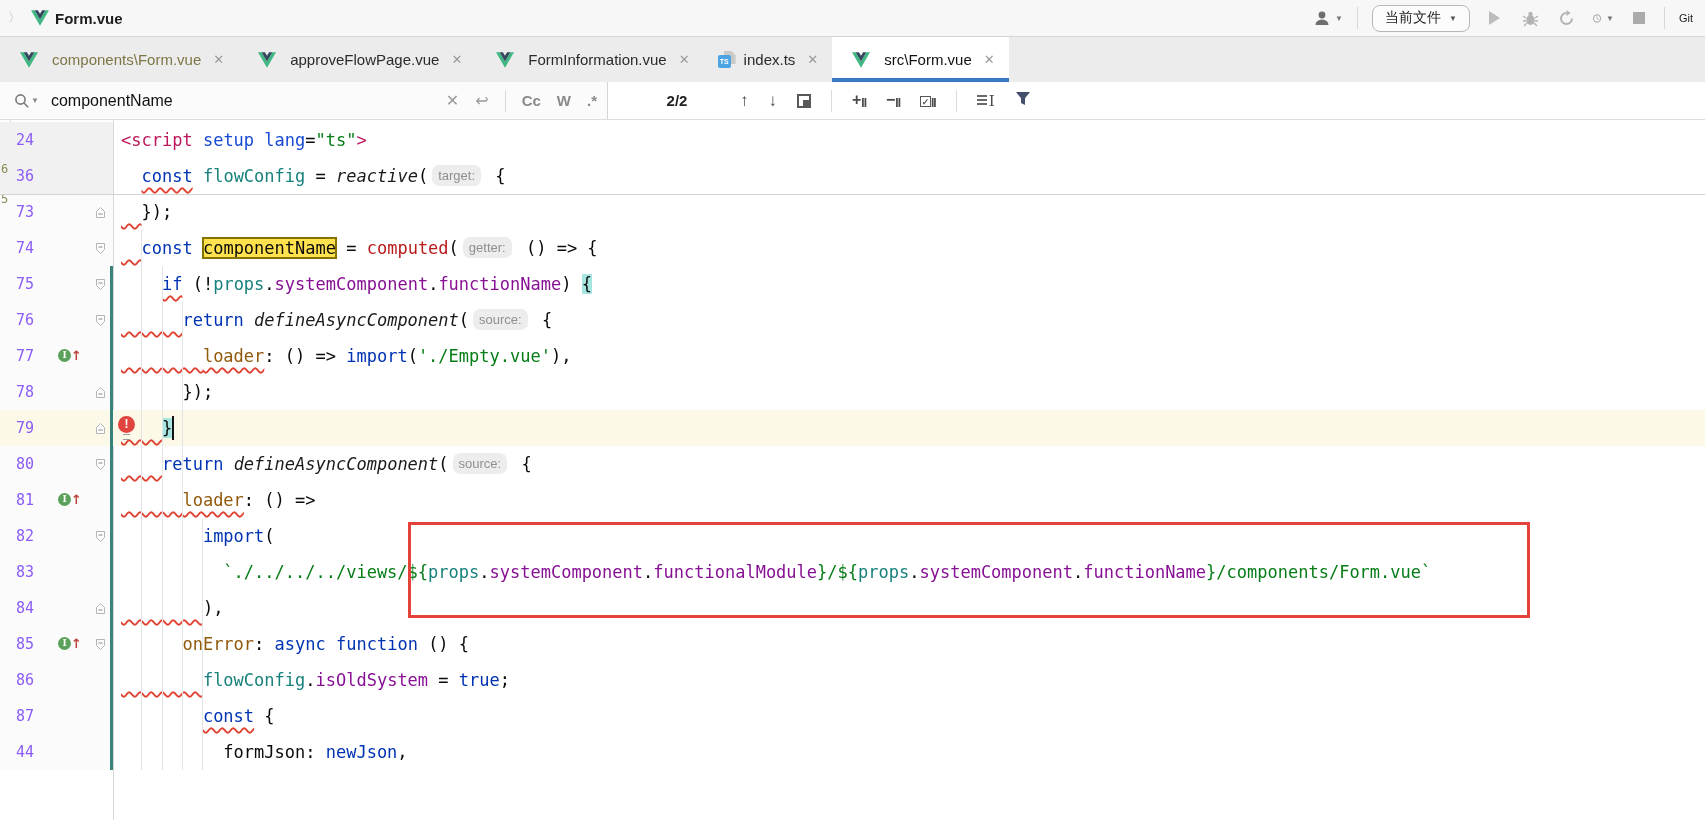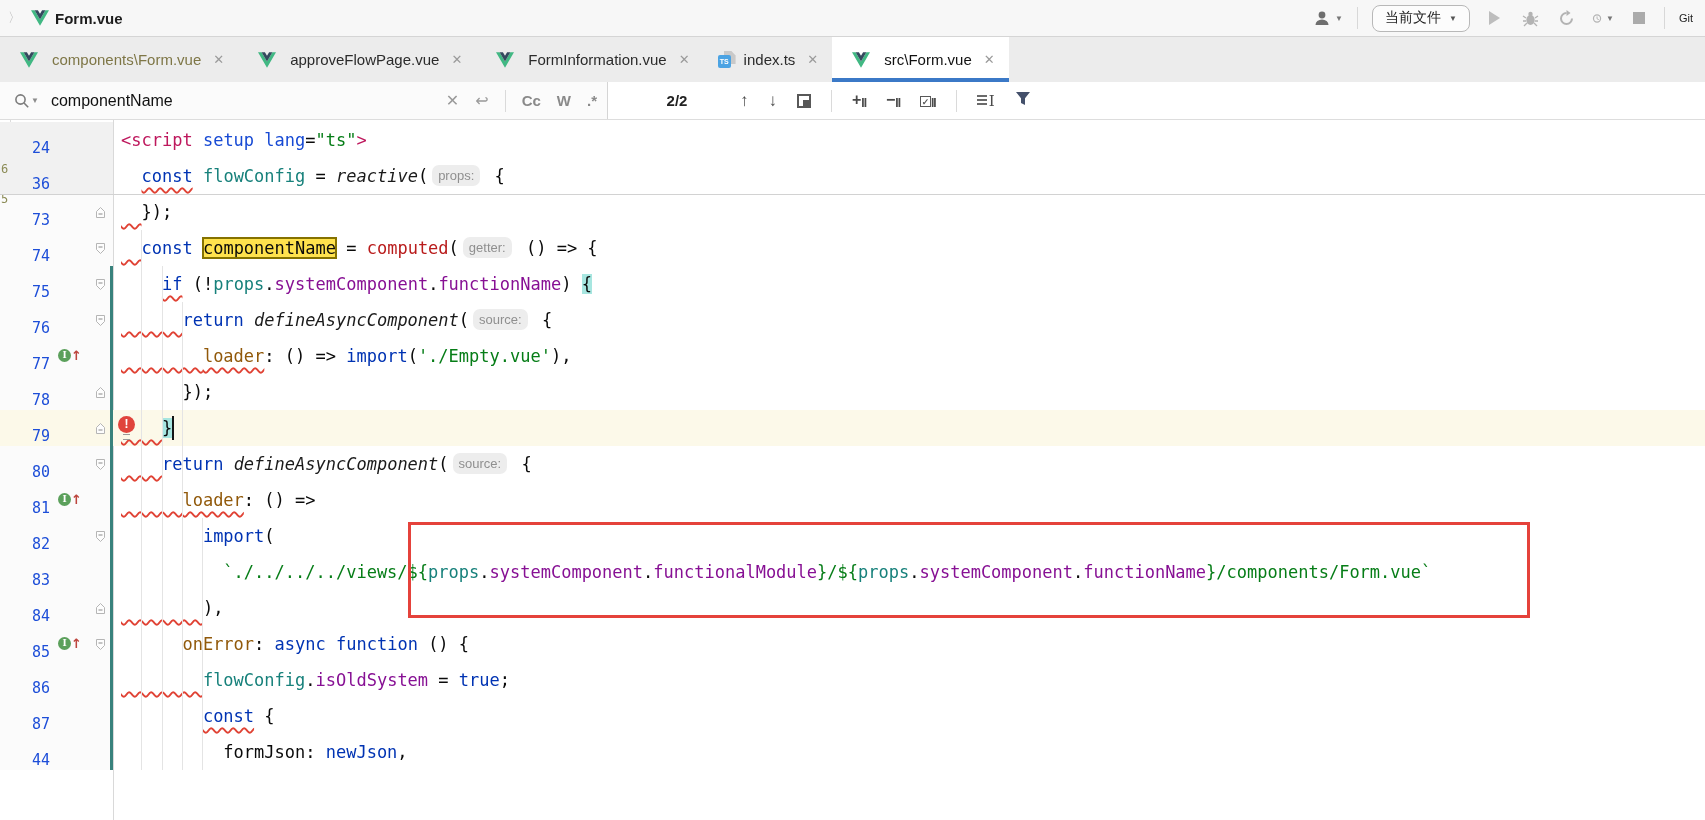--- a/index.html
+++ b/index.html
@@ -67,22 +67,22 @@
   .filter-lines b { font:15px "DejaVu Serif",serif; color:#4A4A4A; }
 
   
   .editor { position:absolute; left:0; top:120px; width:1705px; height:700px; background:#fff; }
   .rows { position:absolute; left:0; top:2px; right:0; }
   .row { display:flex; height:36px; position:relative; }
   .row .gut { width:113px; flex:none; position:relative; background:#FBFBFB; }
   .row.sticky .gut { background:#F1F1F1; }
   .row.cur { background:#FCF9E9; }
   .row.cur .gut { background:#FCF9E9; }
-  .num { position:absolute; left:0; top:0; width:50px; text-align:right;
-    font:15px/36px "DejaVu Sans Mono",monospace; color:#1d4ed8;margin-top:8px; }
+  .num { position:absolute; left:0; top:0; width:50px; text-align:center;
+    font:15px/36px "DejaVu Sans Mono",monospace; color:#8b5cf6; }
   .fold { position:absolute; left:94px; top:11px; width:13px; height:13px; cursor:pointer; }
   .impl { position:absolute; left:58px; top:11px; display:flex; align-items:center; cursor:pointer; }
   .impl .c { width:13px; height:13px; border-radius:50%; background:#5BA05B; color:#fff;
     font:bold 9px/13px "DejaVu Serif",serif; text-align:center; }
   .impl .a { color:#BD463E; font:bold 13px/13px "DejaVu Sans",sans-serif; }
   .code { flex:1; padding-left:8px; font:17px/36px "DejaVu Sans Mono",monospace;
     white-space:pre; color:#0A0A0A; position:relative; }
   .c-txt { color:#0A0A0A; }
   .c-kw  { color:#0033B3; }
   .c-tag { color:#be185d; }
@@ -275,21 +275,21 @@
       <div class="row sticky">
         <div class="gut">
           <span class="num">24</span>
         </div>
         <div class="code"><span class="c-tag">&lt;script</span><span class="c-txt"> </span><span class="c-attr">setup</span><span class="c-txt"> </span><span class="c-attr">lang</span><span class="c-txt">=</span><span class="c-str">"ts"</span><span class="c-tag">&gt;</span></div>
       </div>
       <div class="row sticky">
         <div class="gut">
           <span class="num">36</span>
         </div>
-        <div class="code"><span class="c-txt">  </span><span class="c-kw sq">const</span><span class="c-txt"> </span><span class="c-var">flowConfig</span><span class="c-txt"> = </span><span class="c-fn">reactive</span><span class="c-txt">(</span><span class="hint">props:</span><span class="c-txt"> {</span></div>
+        <div class="code"><span class="c-txt">  </span><span class="c-kw sq">const</span><span class="c-txt"> </span><span class="c-var">flowConfig</span><span class="c-txt"> = </span><span class="c-fn">reactive</span><span class="c-txt">(</span><span class="hint">target:</span><span class="c-txt"> {</span></div>
       </div>
       <div class="row">
         <div class="gut">
           <span class="num">73</span>
           <span class="fold"><svg width="13" height="13" viewBox="0 0 13 13">
               <path d="M2.5 5.5 6.5 1.5 10.5 5.5 V11.5 H2.5 Z" fill="#FDFDFD" stroke="#B5B5B5"></path>
               <path d="M4.5 8h4" stroke="#8A8A8A"></path>
             </svg></span>
         </div>
         <div class="code"><span class="c-txt sq">  </span><span class="c-txt">});</span></div>

